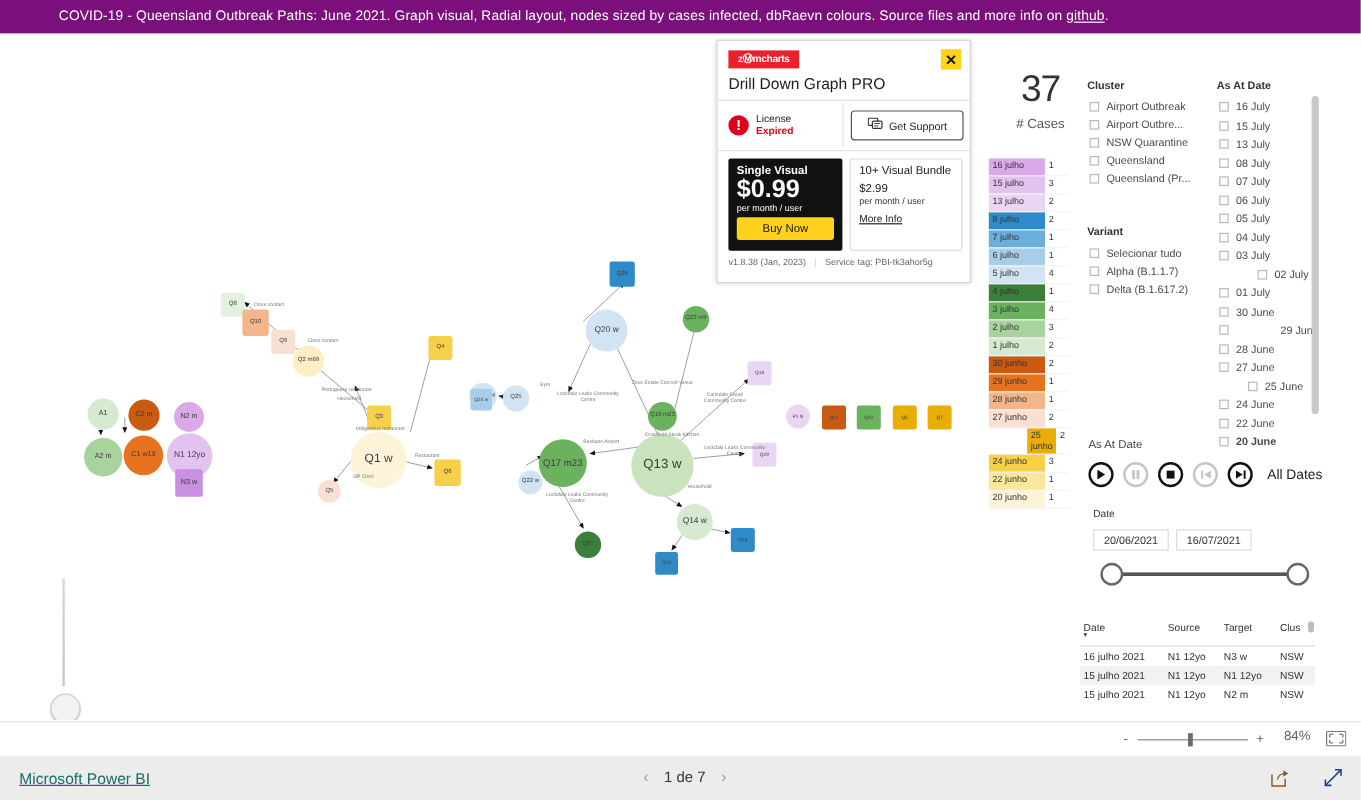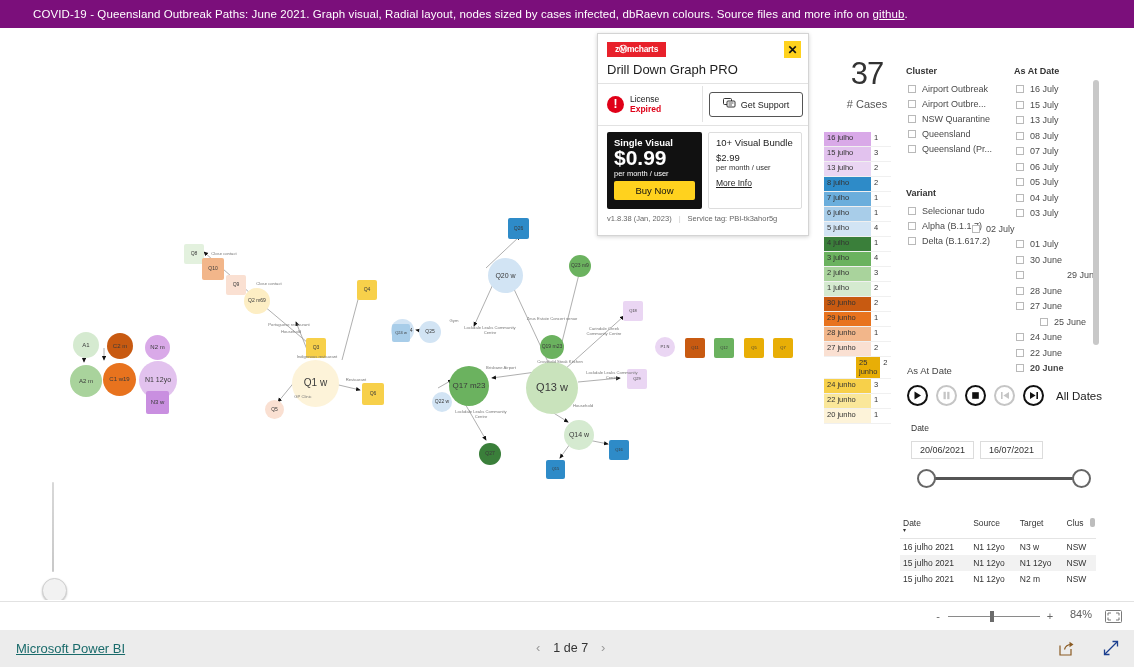--- a/index.html
+++ b/index.html
@@ -11,21 +11,21 @@
     position:relative;
   }
   
   #title-banner{
     position:absolute;left:0;top:0;width:1134px;height:28px;
     background:#7B0F7B;
     display:flex;align-items:center;
   }
   #title-banner .txt{
     color:#ffffff;font-size:11.5px;letter-spacing:.1px;
-    padding-left:33px;white-space:nowrap;
+    padding-left:49px;white-space:nowrap;
   }
   #title-banner .link{color:#ffffff;text-decoration:underline;}
 
   
   #canvas{
     position:absolute;left:0;top:28px;width:1134px;height:573px;
     background:#ffffff;
   }
 
   
@@ -538,21 +538,21 @@
         <span class="chk-lbl">05 July</span>
       </div>
       <div class="chk-row" style="left: 1016px; top: 164.5px;">
         <span class="chk"></span>
         <span class="chk-lbl">04 July</span>
       </div>
       <div class="chk-row" style="left: 1016px; top: 180px;">
         <span class="chk"></span>
         <span class="chk-lbl">03 July</span>
       </div>
-      <div class="chk-row" style="left: 972px; top: 195.5px; text-align: center;">
+      <div class="chk-row" style="left: 1048px; top: 195.5px; text-align: center;">
         <span class="chk"></span>
         <span class="chk-lbl">02 July</span>
       </div>
       <div class="chk-row" style="left: 1016px; top: 211px;">
         <span class="chk"></span>
         <span class="chk-lbl">01 July</span>
       </div>
       <div class="chk-row" style="left: 1016px; top: 226.5px;">
         <span class="chk"></span>
         <span class="chk-lbl">30 June</span>

